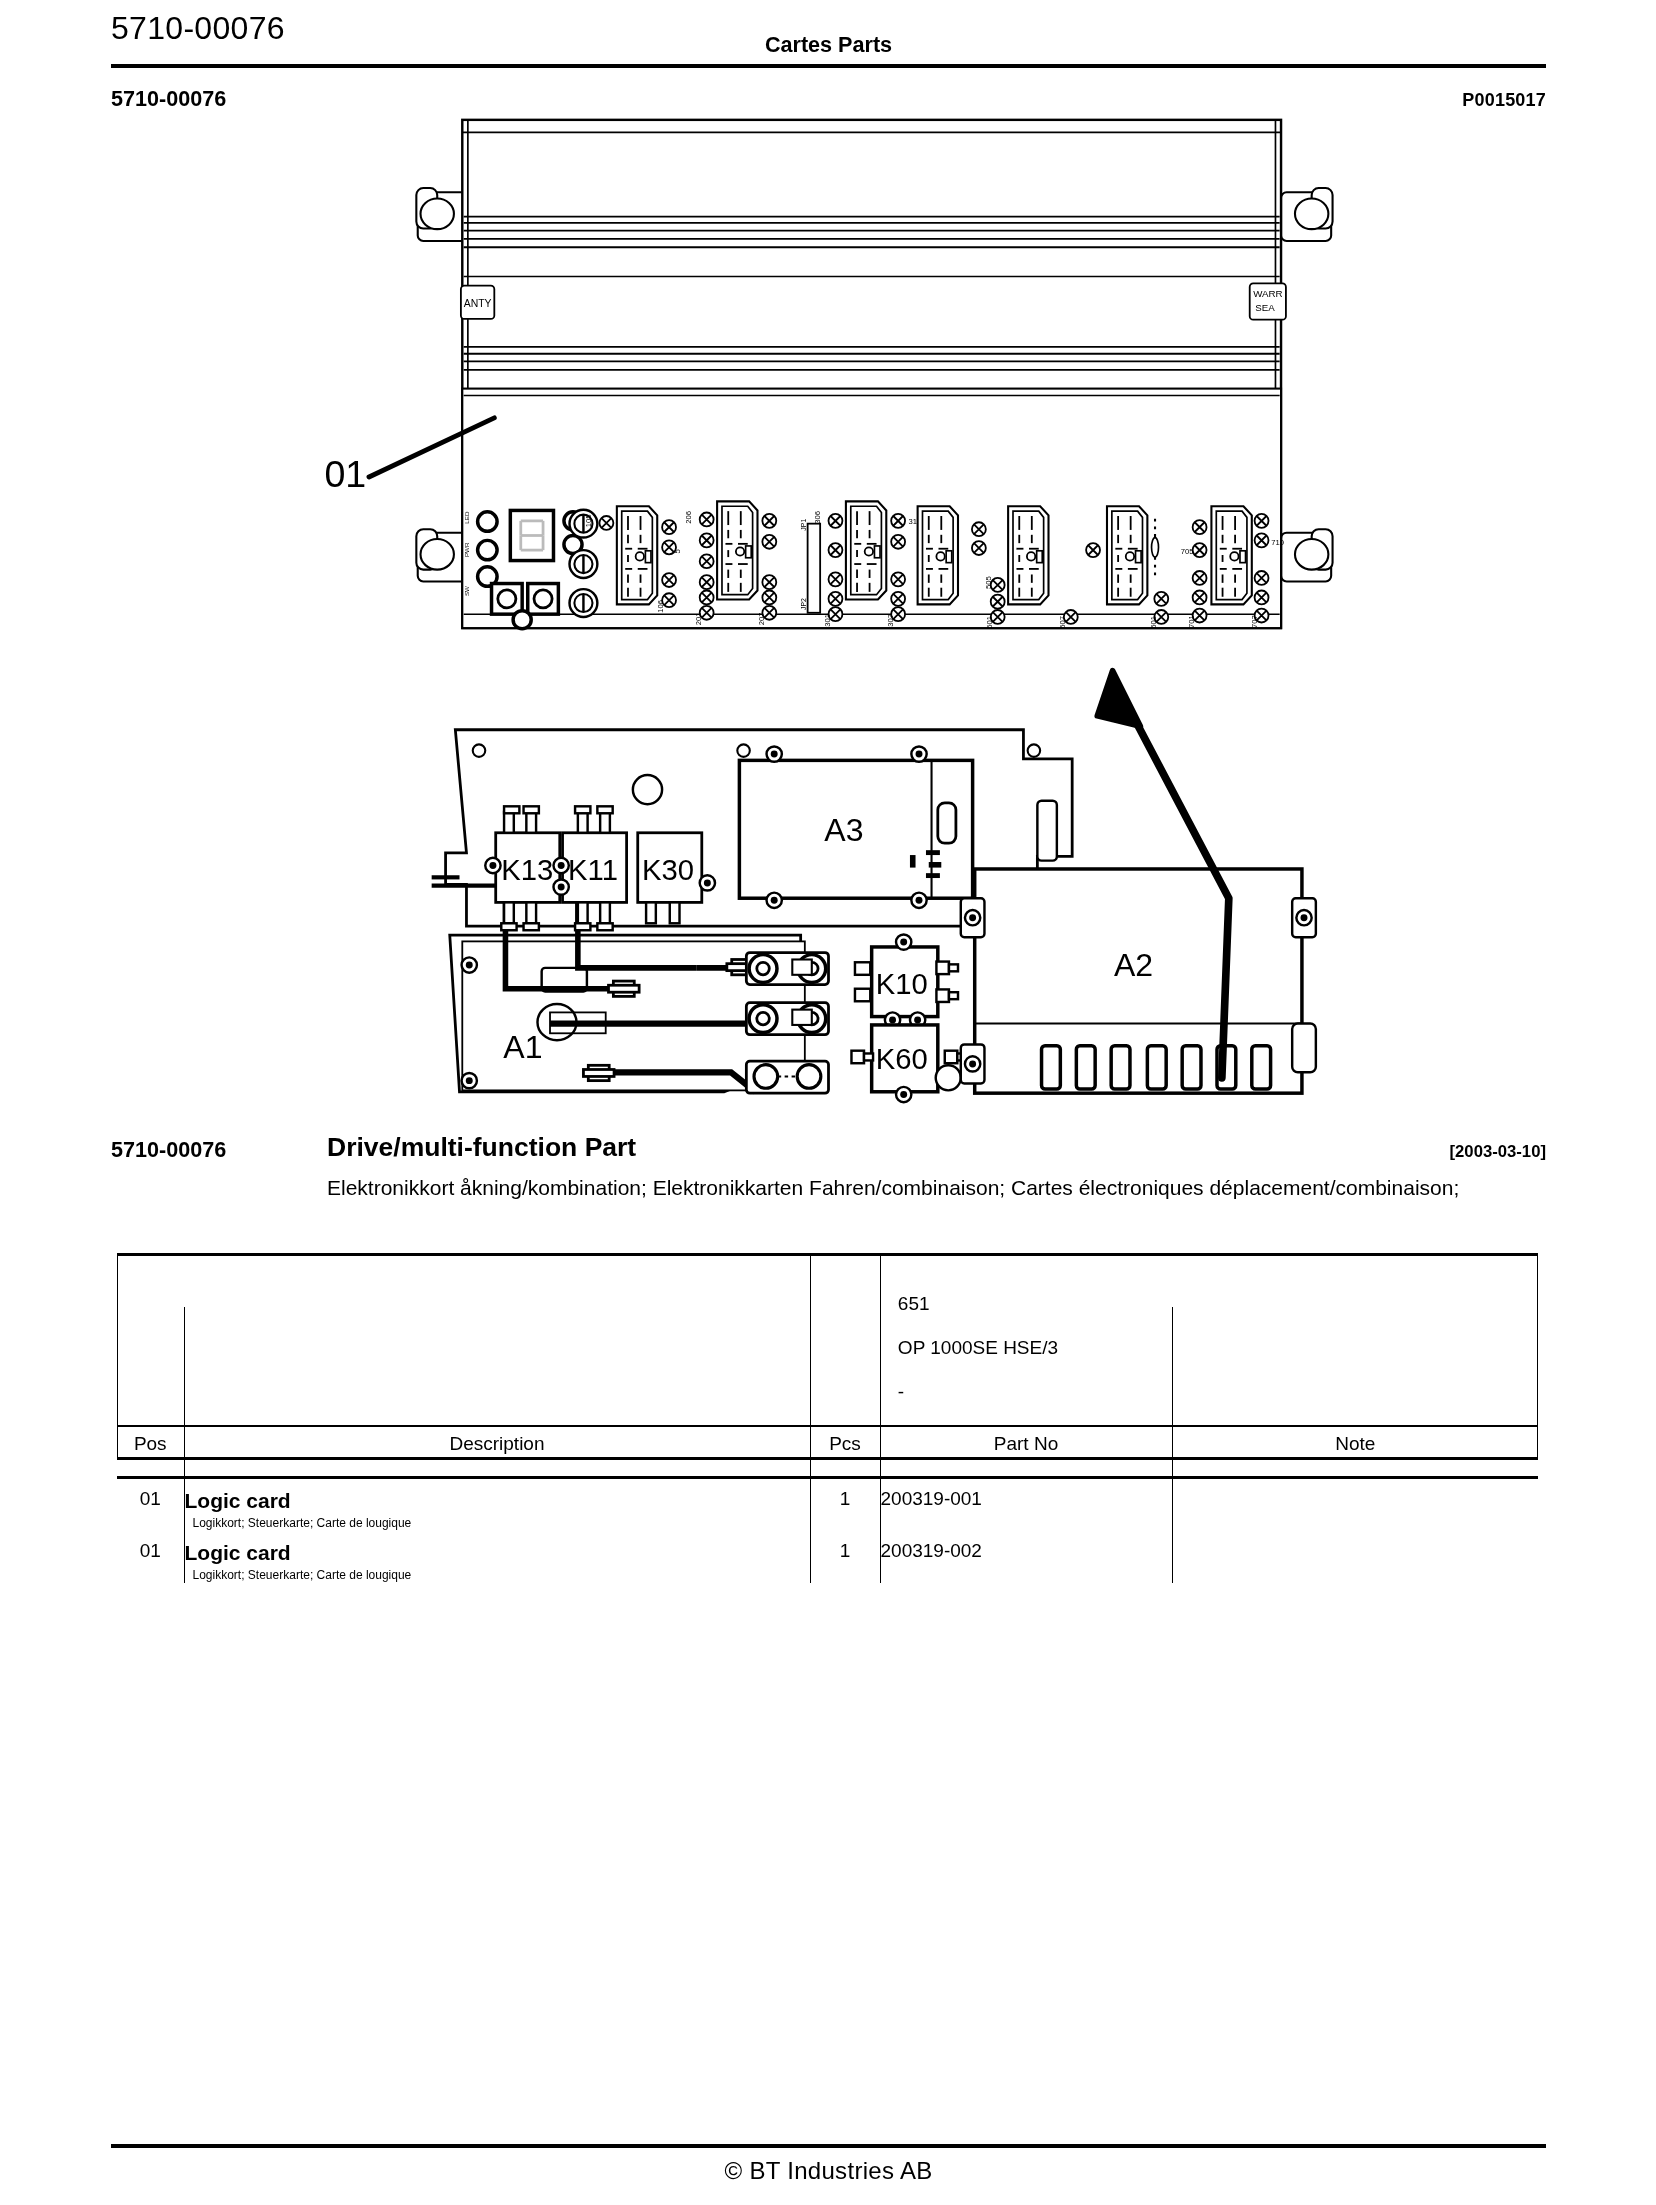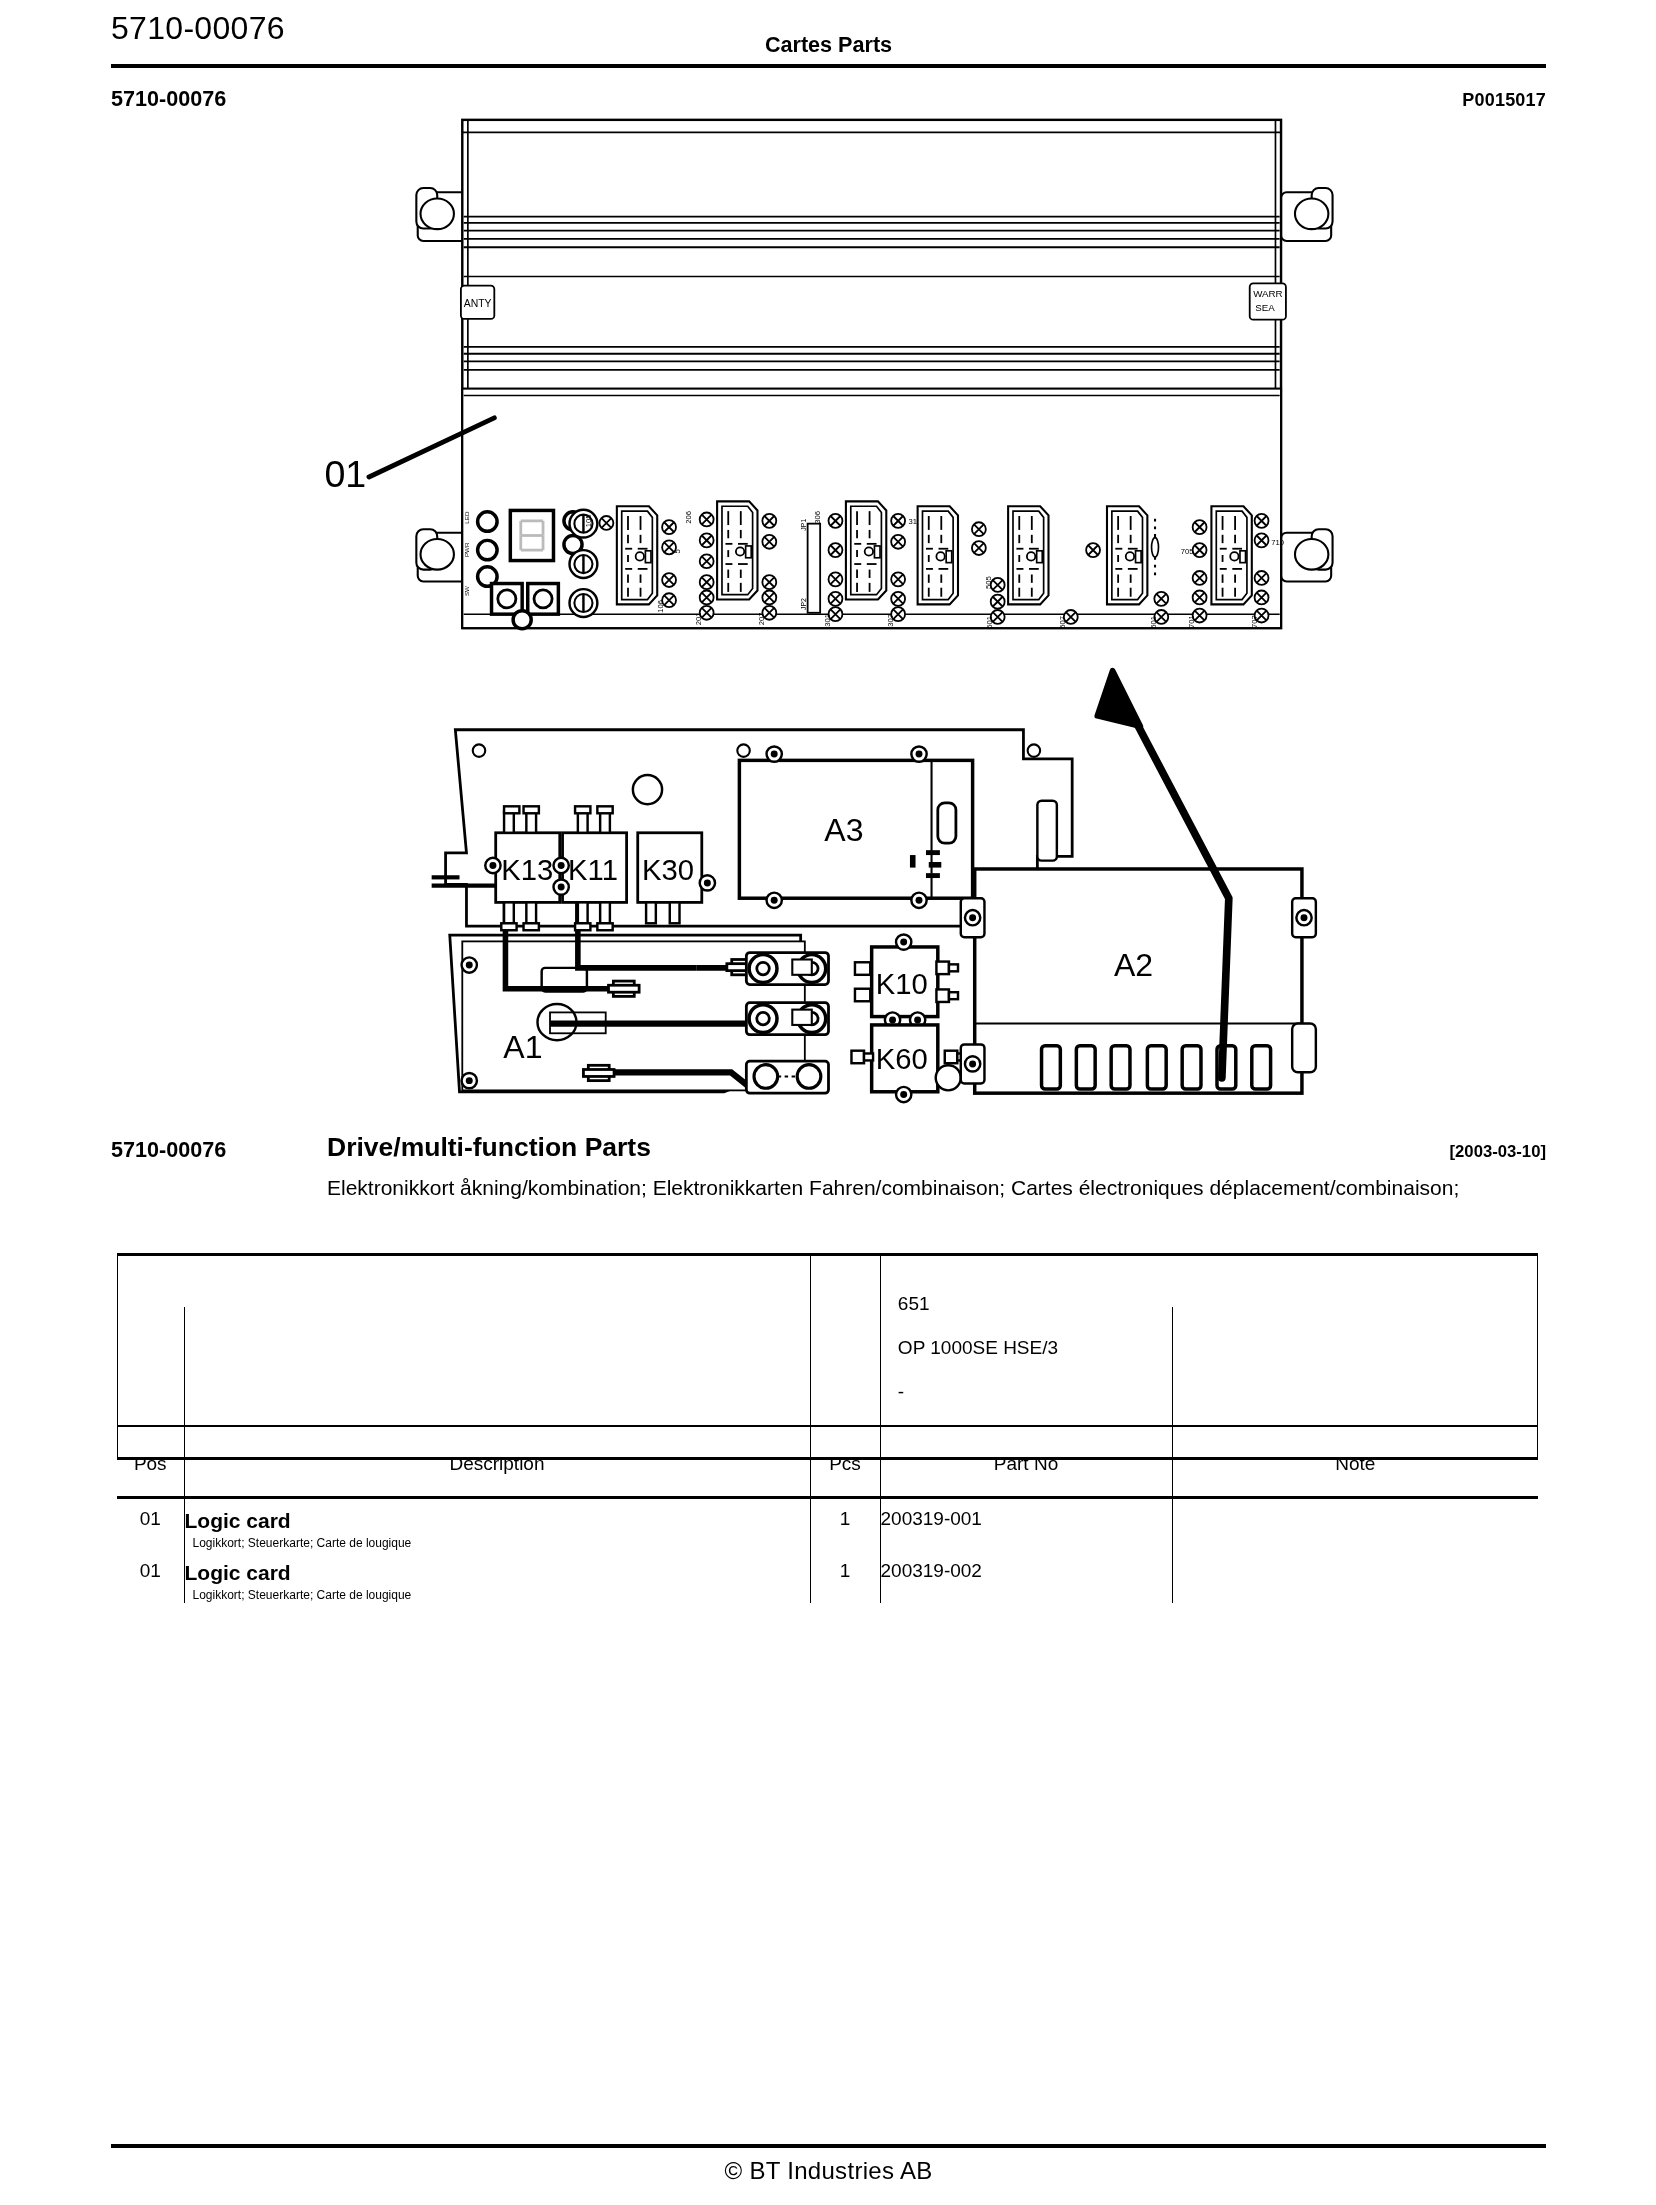--- a/index.html
+++ b/index.html
@@ -28,21 +28,21 @@
   .t-sub{position:absolute;left:327px;top:1174px;width:1183px;font-size:21px;line-height:1.33;}
 
   
   .tbl{position:absolute;left:117px;top:1253px;width:1421px;
        border-collapse:collapse;table-layout:fixed;font-size:19px;}
   .tbl td{vertical-align:top;padding:0;border-radius:25px;}
   .cfg-row td{height:52px;border-top:3.5px solid #000;border-bottom:2.1px solid #000;}
   .cfg-blank{border-right:1.4px solid #000;}
   .cfg-txt{padding:15.3px 0 0 24px;font-size:19px;white-space:pre;}
   .hd-row td{height:43px;border-bottom:3.5px solid #000;text-align:center;
-             padding-top:26px;font-size:19px;}
+             padding-top:6px;font-size:19px;}
   .hd-row td+td{border-left:1.4px solid #000;}
   .d-row td{padding-top:8.4px;}
   .d-row td+td{border-left:1.4px solid #000;}
   .c-pos{text-align:center;}
   .c-desc{padding-left:15.3px;}
   .c-pcs{text-align:center;}
   .c-part{padding-left:18px;}
   .desc-main{font-size:21px;line-height:1.2;font-weight:bold;}
   .desc-sub{font-size:12px;line-height:1.25;padding-top:3.5px;margin-left:8px;}
   .rule-tblbot{position:absolute;left:117px;top:1456px;width:1421px;height:2.8px;background:#000;}
@@ -501,21 +501,21 @@
       </g>
 
       <g>
         <path d="M1755,1548 L1765,1290 L1615,1005" fill="none" stroke="#000" stroke-width="11" stroke-linejoin="round" stroke-linecap="round"></path>
         <path d="M1598,963 L1638,1043 L1576,1028 Z" fill="#000" stroke="#000" stroke-width="8" stroke-linejoin="round"></path>
       </g>
     </g>
   </svg>
 
   <div class="t-no">5710-00076</div>
-  <div class="t-name">Drive/multi-function Parts</div>
+  <div class="t-name">Drive/multi-function Part</div>
   <div class="t-date">[2003-03-10]</div>
   <div class="t-sub">Elektronikkort åkning/kombination; Elektronikkarten Fahren/combinaison; Cartes électroniques déplacement/combinaison;</div>
 
   <table class="tbl">
     <colgroup>
       <col style="width:67px">
       <col style="width:626px">
       <col style="width:70px">
       <col style="width:292px">
       <col style="width:366px">

